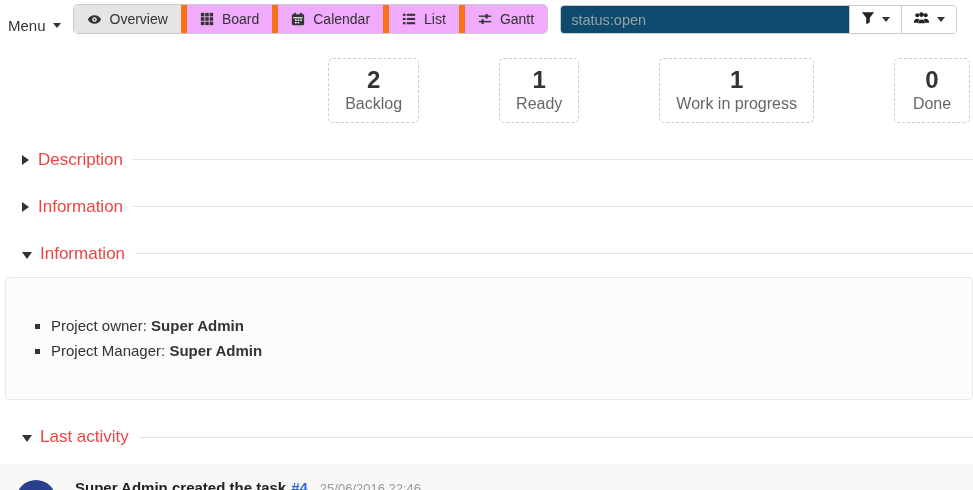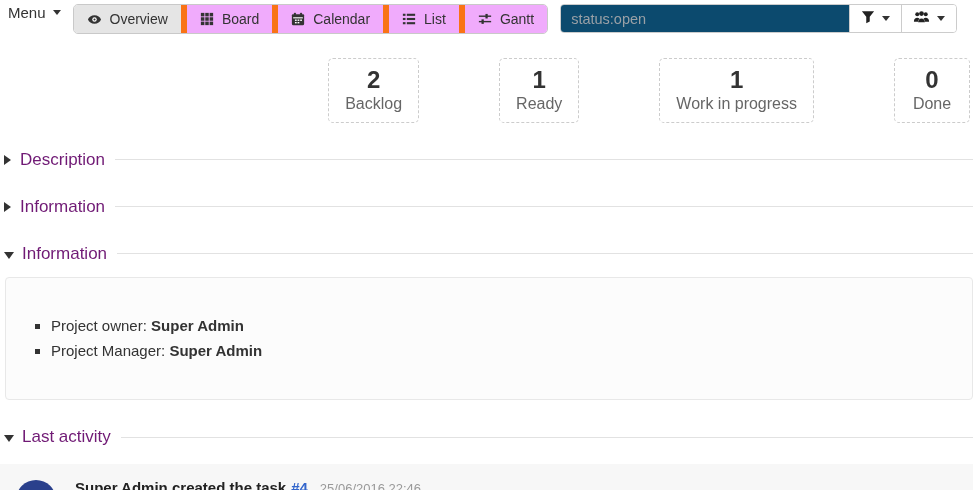--- a/index.html
+++ b/index.html
@@ -5,42 +5,42 @@
   * { box-sizing: border-box; }
   html,body { margin:0; padding:0; }
   body {
     width: 973px; height: 490px; overflow: hidden;
     background: #fff; color: #333;
     font-family: "Liberation Sans", sans-serif;
     font-size: 14px;
   }
 
   
-  .topbar { display:flex; align-items:flex-start; padding:4px 9px 3px 8px; gap:12px; }
+  .topbar { display:flex; align-items:flex-end; padding:4px 9px 3px 8px; gap:12px; }
   .menu-toggle { display:flex; align-items:center; gap:7px; font-size:15px; color:#333; cursor:pointer; }
   .caret { width:0; height:0; border-left:4px solid transparent; border-right:4px solid transparent; border-top:5px solid #333; display:inline-block; }
 
   .view-switcher { display:inline-flex; border:1px solid #c9c9c9; border-radius:5px; overflow:hidden; background:#fff; }
   .view-tab { display:flex; align-items:center; gap:8px; padding:6px 13px; font-size:14px; color:#333; border-left:6px solid #f97316; background:#f0abfc; cursor:pointer; white-space:nowrap; }
   .view-tab:first-child { border-left:none; }
   .view-tab.active { background:#e5e5e5; font-weight:normal; }
   .view-tab svg { display:block; }
 
   .filter-group { display:inline-flex; border:1px solid #ccc; border-radius:4px; overflow:hidden; align-items:stretch; }
   .filter-input { border:none; outline:none; width:288px; padding:5px 10px; font-size:14.5px; color:#9aa0a6; font-family:"Liberation Sans", sans-serif; background:#0c4a6e; }
   .icon-btn { display:flex; align-items:center; gap:7px; padding:5px 11px; background:#fff; border:none; border-left:1px solid #ccc; cursor:pointer; }
 
   
   .stats { display:flex; justify-content:flex-end; align-items:center; gap:80px; margin:21px 3px 0 0; }
   .stat-box { border:1px dashed #ccc; border-radius:5px; padding:7px 16px 9px 16px; text-align:center; min-width:76px; }
   .stat-count { font-size:24px; font-weight:bold; color:#333; line-height:1.15; }
   .stat-label { font-size:16px; color:#666; margin-top:1px; white-space:nowrap; }
 
   
-  .section-heading { display:flex; align-items:center; margin:27px 0 0 4px; font-size:17px; color:#701a75; cursor:pointer; }
+  .section-heading { display:flex; align-items:center; margin:27px 0 0 22px; font-size:17px; color:#ef4444; cursor:pointer; }
   .section-heading:first-of-type { margin-top:22px; }
   .tri-right { width:0; height:0; border-top:5px solid transparent; border-bottom:5px solid transparent; border-left:7px solid #333; margin-right:9px; }
   .tri-down  { width:0; height:0; border-left:5px solid transparent; border-right:5px solid transparent; border-top:7px solid #333; margin-right:8px; margin-top:3px; }
   .heading-line { flex:1; border-top:1px solid #e2e2e2; margin-left:10px; height:0; }
 
   .info-panel { margin:13px 0 0 5px; border:1px solid #e8e8e8; border-radius:4px; background:#fcfcfc; padding:28px 15px; }
   .info-panel ul { margin:9px 0; padding-left:30px; list-style:square; font-size:15px; color:#333; }
   .info-panel li { margin:4px 0; line-height:1.45; }
   .info-panel b { font-weight:bold; }
 

